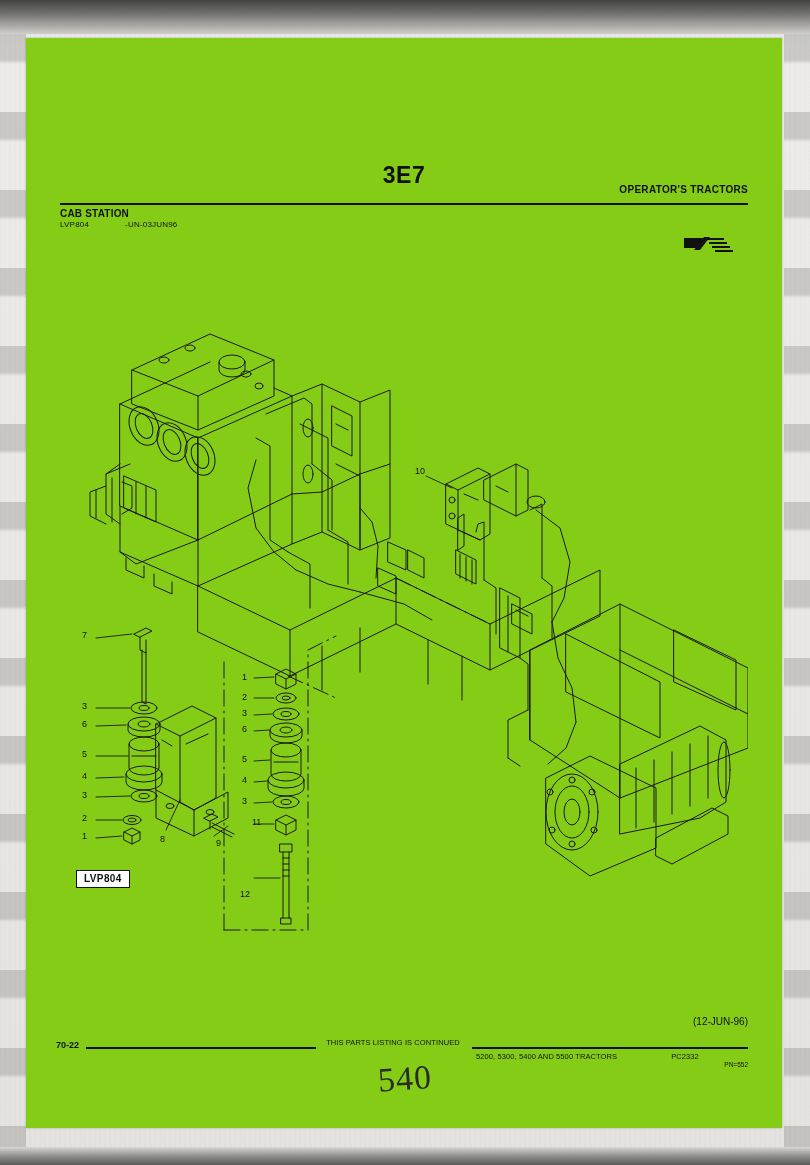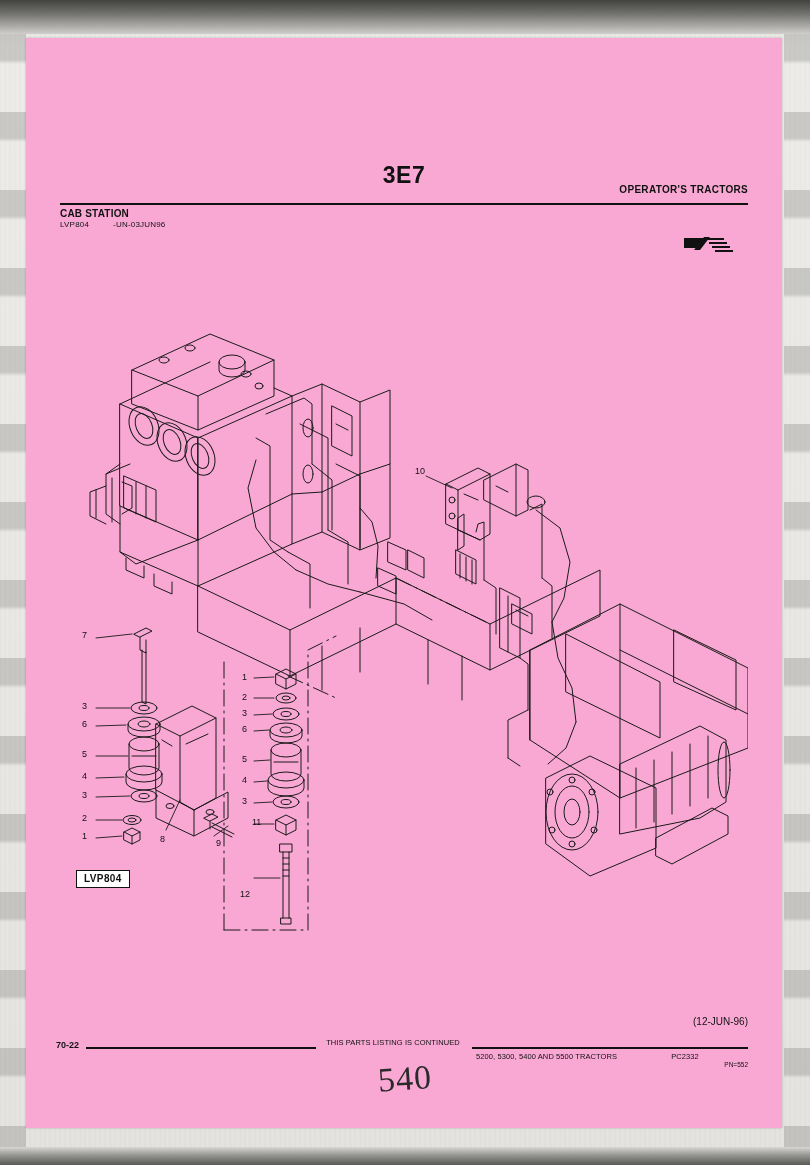--- a/index.html
+++ b/index.html
@@ -59,21 +59,21 @@
   #edge-left  { left: 0; }
   #edge-right { right: 0; }
 
   
   #sheet {
     position: absolute;
     left: 26px;
     top: 38px;
     width: 756px;
     height: 1090px;
-    background: #f9a8d4;
+    background: #84cc16;
     box-shadow: 0 0 2px rgba(0,0,0,0.25);
   }
 
   
   #page-code {
     position: absolute;
     left: 0; top: 124px;
     width: 756px;
     text-align: center;
     font-size: 23px;
@@ -104,21 +104,21 @@
     letter-spacing: .2px;
     color: #111;
   }
   #hdr-sub {
     position: absolute;
     left: 34px; top: 182px;
     font-size: 8px;
     color: #111;
     letter-spacing: .2px;
   }
-  #hdr-sub .sub-b { margin-left: 24px; }
+  #hdr-sub .sub-b { margin-left: 36px; }
 
   
   #dir-flag {
     position: absolute;
     right: 36px; top: 196px;
     width: 62px; height: 26px;
   }
 
   
   #figure {

